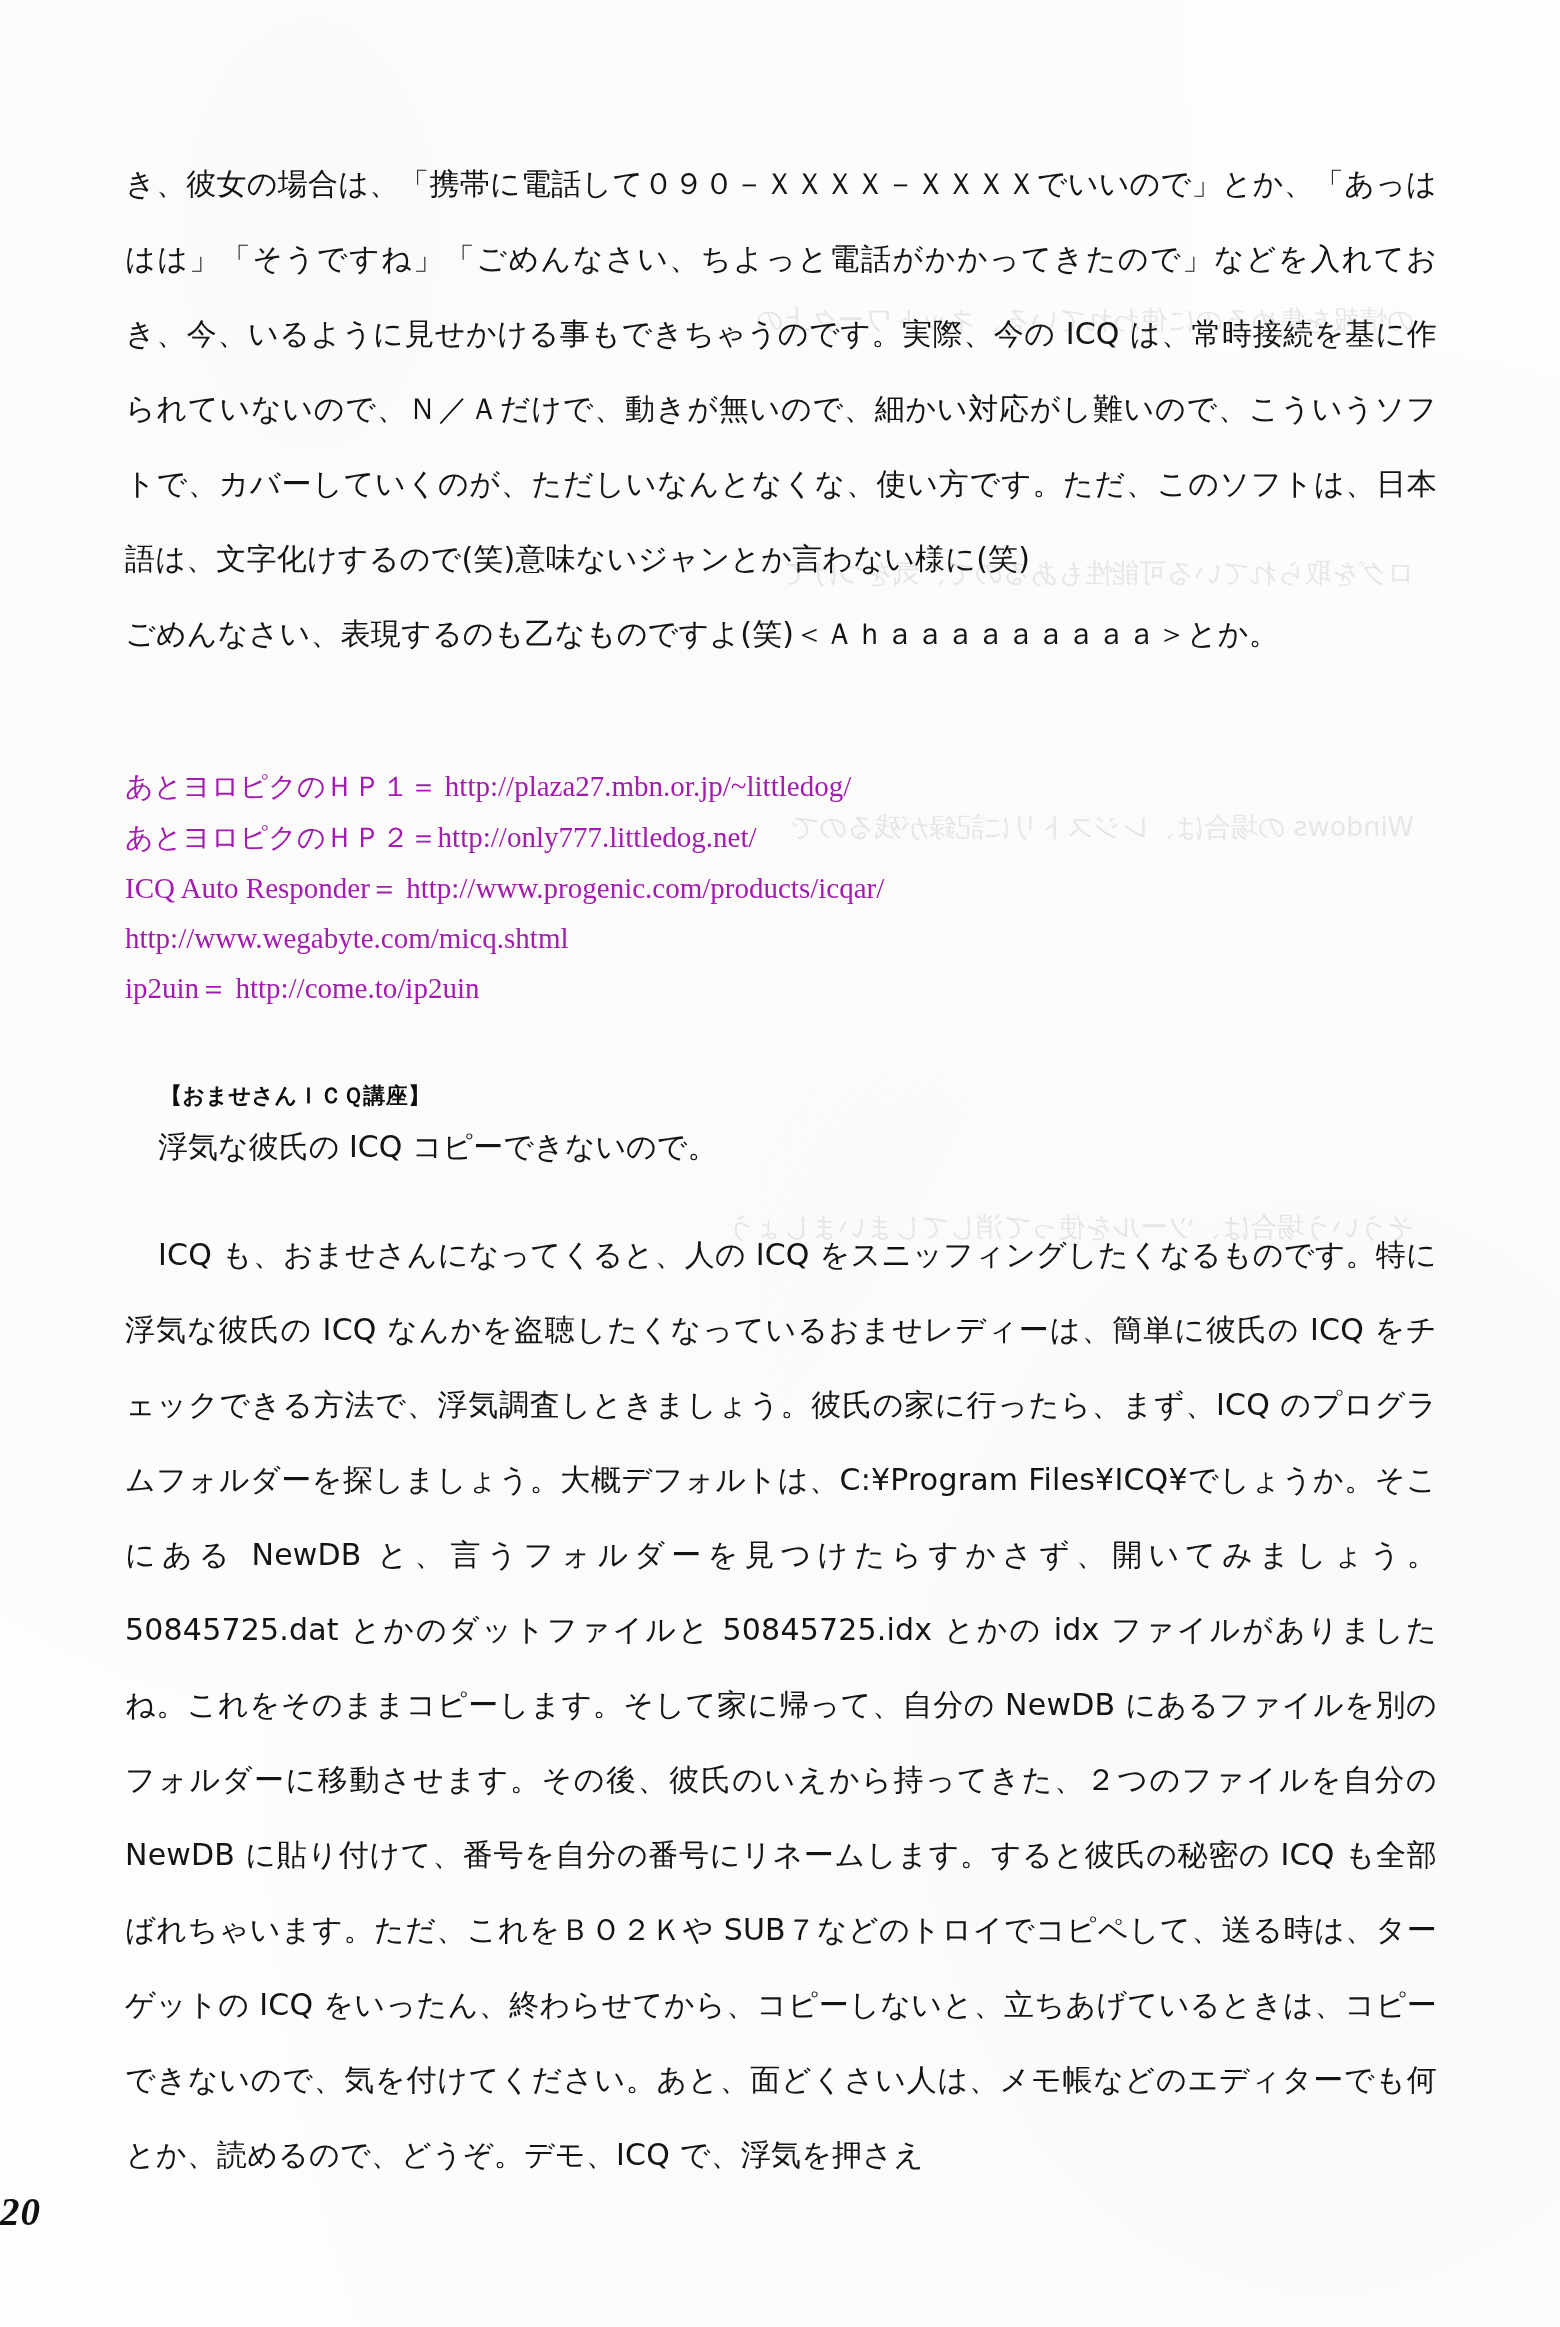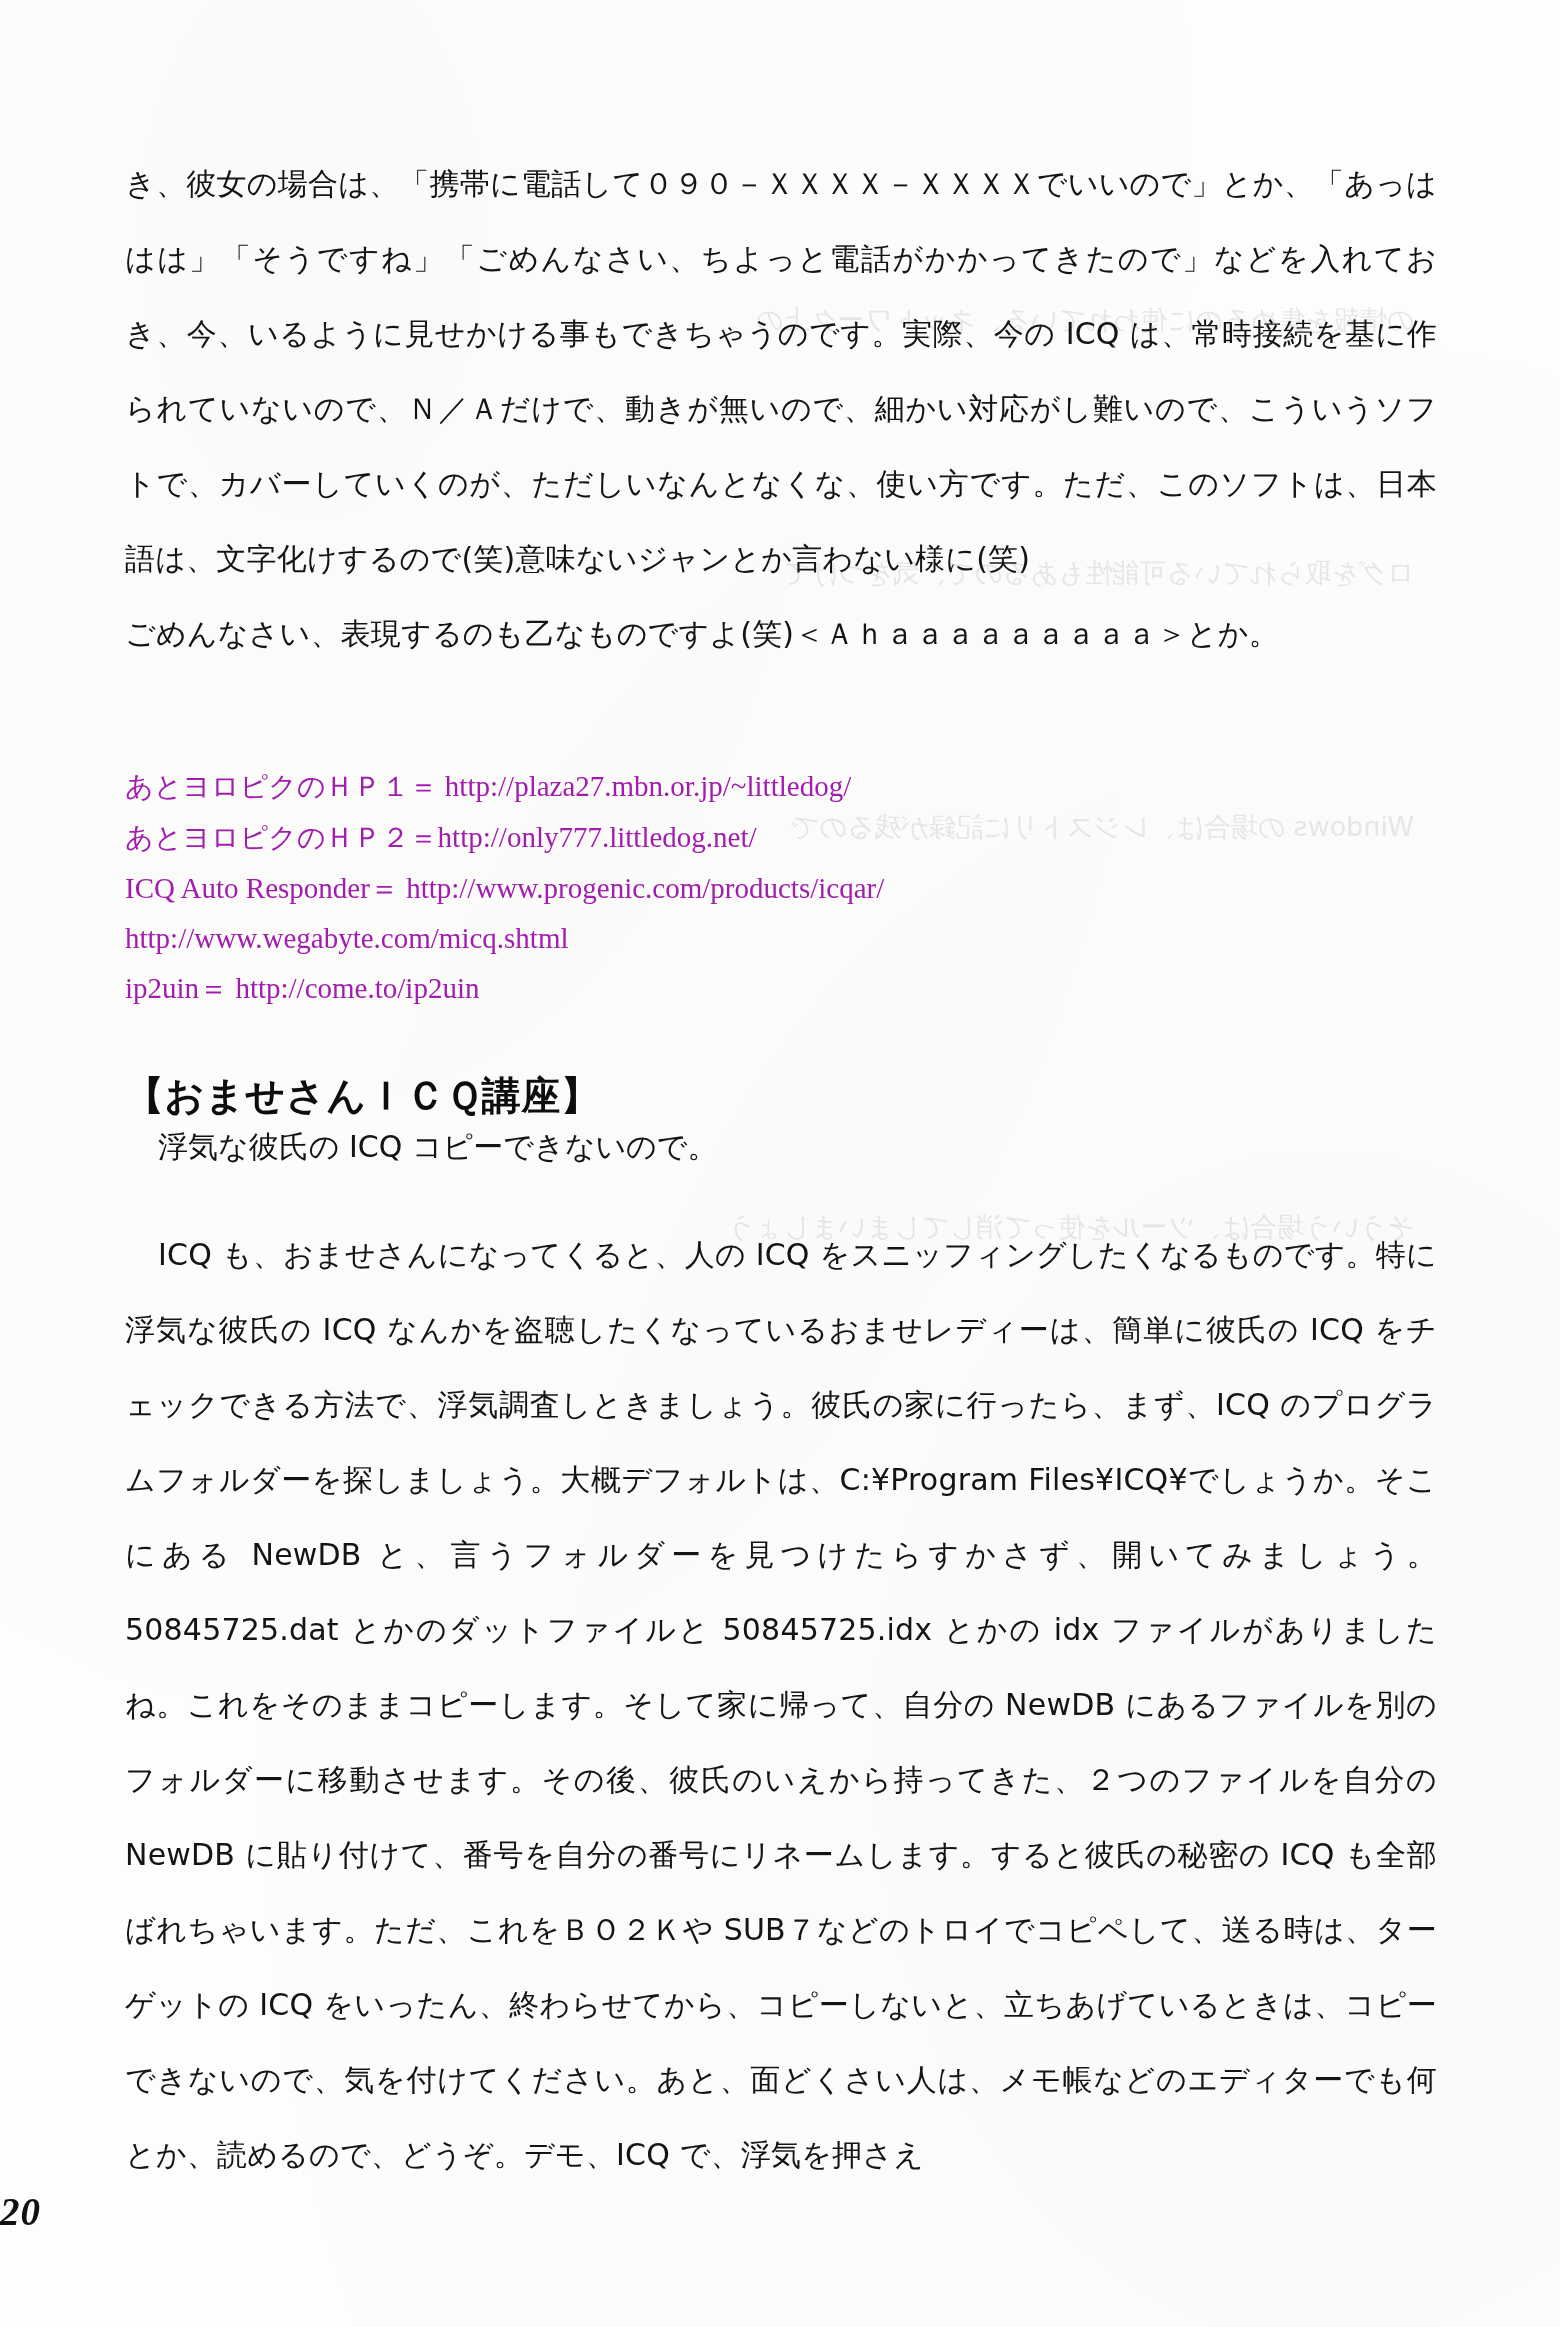--- a/index.html
+++ b/index.html
@@ -62,24 +62,25 @@
     font-family: "DejaVu Sans", sans-serif;
     font-size: 28px;
   }
   .lat {
     font-family: "Liberation Serif", serif;
     font-size: 29px;
   }
   .heading {
     font-family: "DejaVu Sans", sans-serif;
     font-weight: bold;
-    font-size: 39px;
+    font-size: 22px;
     line-height: 51px;
     letter-spacing: 0.5px;
     color: #0d0d0d;
+    margin-left: 35px;
   }
   .sub-line {
     font-size: 30px;
     line-height: 51px;
     text-indent: 33px;
     color: #141414;
   }
   .pagenum {
     position: absolute;
     left: 0;

